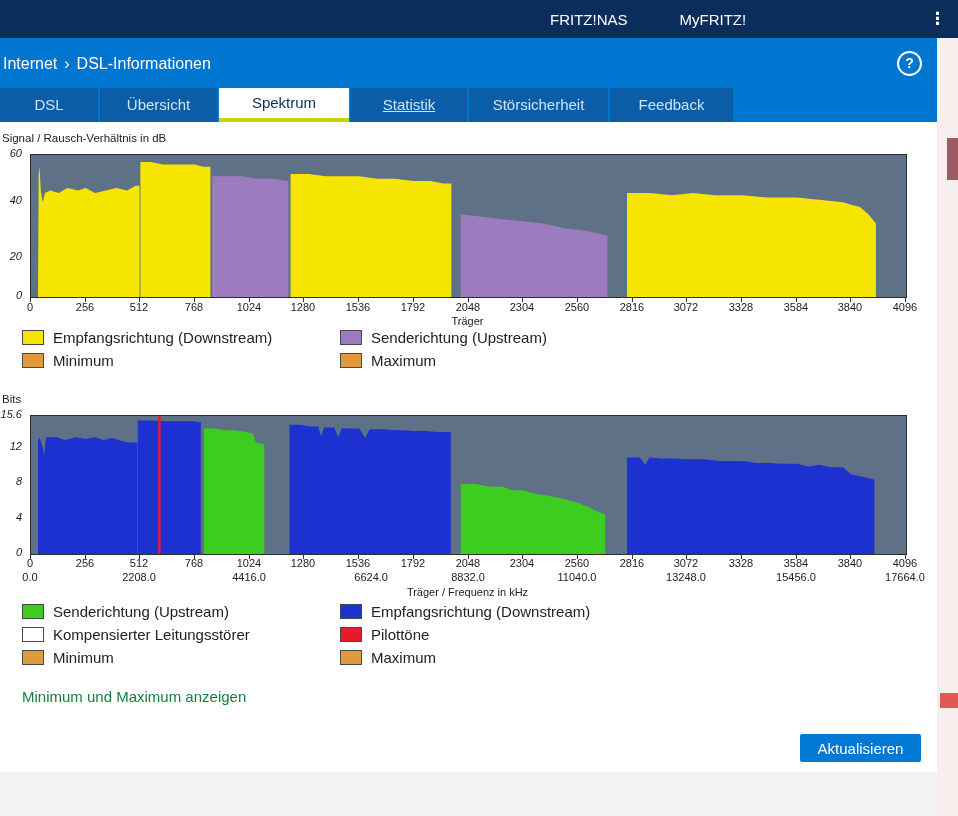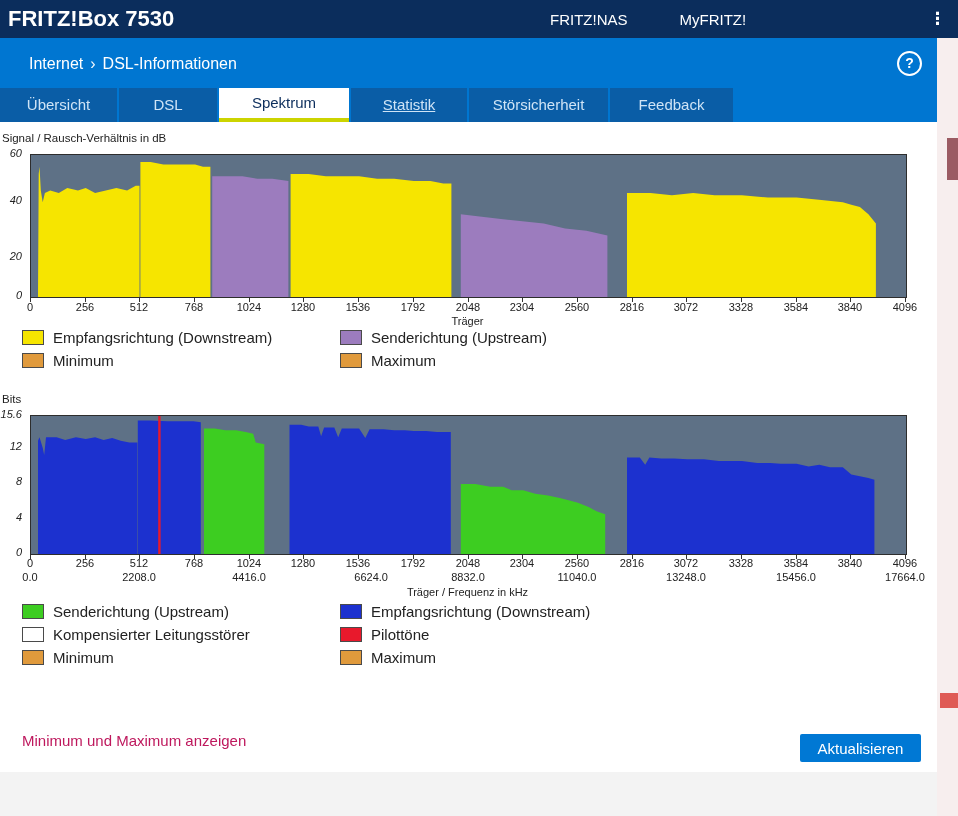--- a/index.html
+++ b/index.html
@@ -10,21 +10,21 @@
   .topbar{position:absolute;left:0;top:0;width:958px;height:38px;background:#0b2d5c;color:#fff;}
   .brand{position:absolute;left:8px;top:0;line-height:38px;font-size:22px;font-weight:bold;}
   .top-links{position:absolute;left:550px;top:0;height:38px;display:flex;align-items:center;}
   .top-links .tlink{color:#fff;font-size:15px;margin-right:52px;text-decoration:none;cursor:pointer;white-space:nowrap;}
   .kebab{position:absolute;right:12px;top:0;line-height:38px;font-size:17px;font-weight:bold;color:#fff;cursor:pointer;}
 
   
   .bluebar{position:absolute;left:0;top:38px;width:937px;height:84px;background:#0076d1;}
   .breadcrumb{position:absolute;left:3px;top:17px;color:#fff;font-size:16px;}
   .breadcrumb .sep{margin:0 7px;opacity:.95;}
-  .crumb-link{cursor:pointer;margin-left:26px;}
+  .crumb-link{cursor:pointer;}
   .help{position:absolute;left:897px;top:13px;width:25px;height:25px;box-sizing:border-box;border:2px solid #fff;
         border-radius:50%;color:#fff;font-size:14px;font-weight:bold;text-align:center;line-height:21px;cursor:pointer;}
   .tabs{position:absolute;left:0;bottom:0;display:flex;}
   .tab{height:34px;line-height:34px;text-align:center;font-size:15px;color:#cfe4f6;background:#0a5da6;
        margin-right:2px;cursor:pointer;box-sizing:border-box;}
   .tab.active{background:#ffffff;color:#0b2d5c;border-bottom:4px solid #ccd400;line-height:30px;cursor:default;}
 
   
   .content{position:absolute;left:0;top:122px;width:937px;height:694px;background:#fff;}
   .chart-block{position:absolute;left:0;width:937px;}
@@ -38,51 +38,50 @@
   .xtick.freq{width:60px;}
   .tickmark{position:absolute;width:1px;height:4px;background:#333;}
   .axis-label{position:absolute;text-align:center;font-size:11px;color:#222;}
 
   .legend{position:absolute;left:22px;display:grid;grid-template-columns:318px 1fr;row-gap:8px;font-size:15px;color:#222;}
   #legend1{top:208px;}
   #legend2{top:482px;}
   .legend-item{display:flex;align-items:center;height:15px;}
   .swatch{display:inline-block;width:20px;height:13px;border:1px solid #4a4a4a;margin-right:9px;flex:none;}
 
-  .minmax-link{position:absolute;left:22px;top:566px;color:#be185d;font-size:15px;cursor:pointer;margin-top:44px;}
+  .minmax-link{position:absolute;left:22px;top:566px;color:#15803d;font-size:15px;cursor:pointer;}
   .refresh-btn{position:absolute;left:800px;top:612px;width:121px;height:28px;background:#0078d4;color:#fff;
                font-size:15px;font-family:inherit;border:none;border-radius:2px;cursor:pointer;}
 
   .footer-strip{position:absolute;left:0;top:772px;width:937px;height:44px;background:#f3f3f3;}
   .right-strip{position:absolute;left:937px;top:38px;width:21px;height:778px;background:#f7eeee;}
   .right-strip .frag1{position:absolute;left:10px;top:100px;width:11px;height:42px;background:#9b5b63;}
   .right-strip .frag2{position:absolute;left:3px;top:655px;width:18px;height:15px;background:#df5a55;}
 </style>
 </head>
 <body>
 
 <div class="page">
 
   <header class="topbar">
-    <div class="brand">FRITZ!Box 7530</div>
     <nav class="top-links">
       <a class="tlink">FRITZ!NAS</a>
       <a class="tlink">MyFRITZ!</a>
     </nav>
     <div class="kebab">⋮</div>
   </header>
 
   <div class="bluebar">
     <div class="breadcrumb">
       <span class="crumb-link">Internet</span><span class="sep">›</span><span>DSL-Informationen</span>
     </div>
     <div class="help">?</div>
     <div class="tabs" id="tabs">
+        <div class="tab" style="width: 98px;">DSL</div>
         <div class="tab" style="width: 117px;">Übersicht</div>
-        <div class="tab" style="width: 98px;">DSL</div>
         <div class="tab active" style="width: 130px;">Spektrum</div>
         <div class="tab" style="width: 116px; text-decoration: underline;">Statistik</div>
         <div class="tab" style="width: 139px;">Störsicherheit</div>
         <div class="tab" style="width: 123px;">Feedback</div>
       </div>
   </div>
 
   <main class="content">
 
     <div class="chart-block" id="chart1-block">

